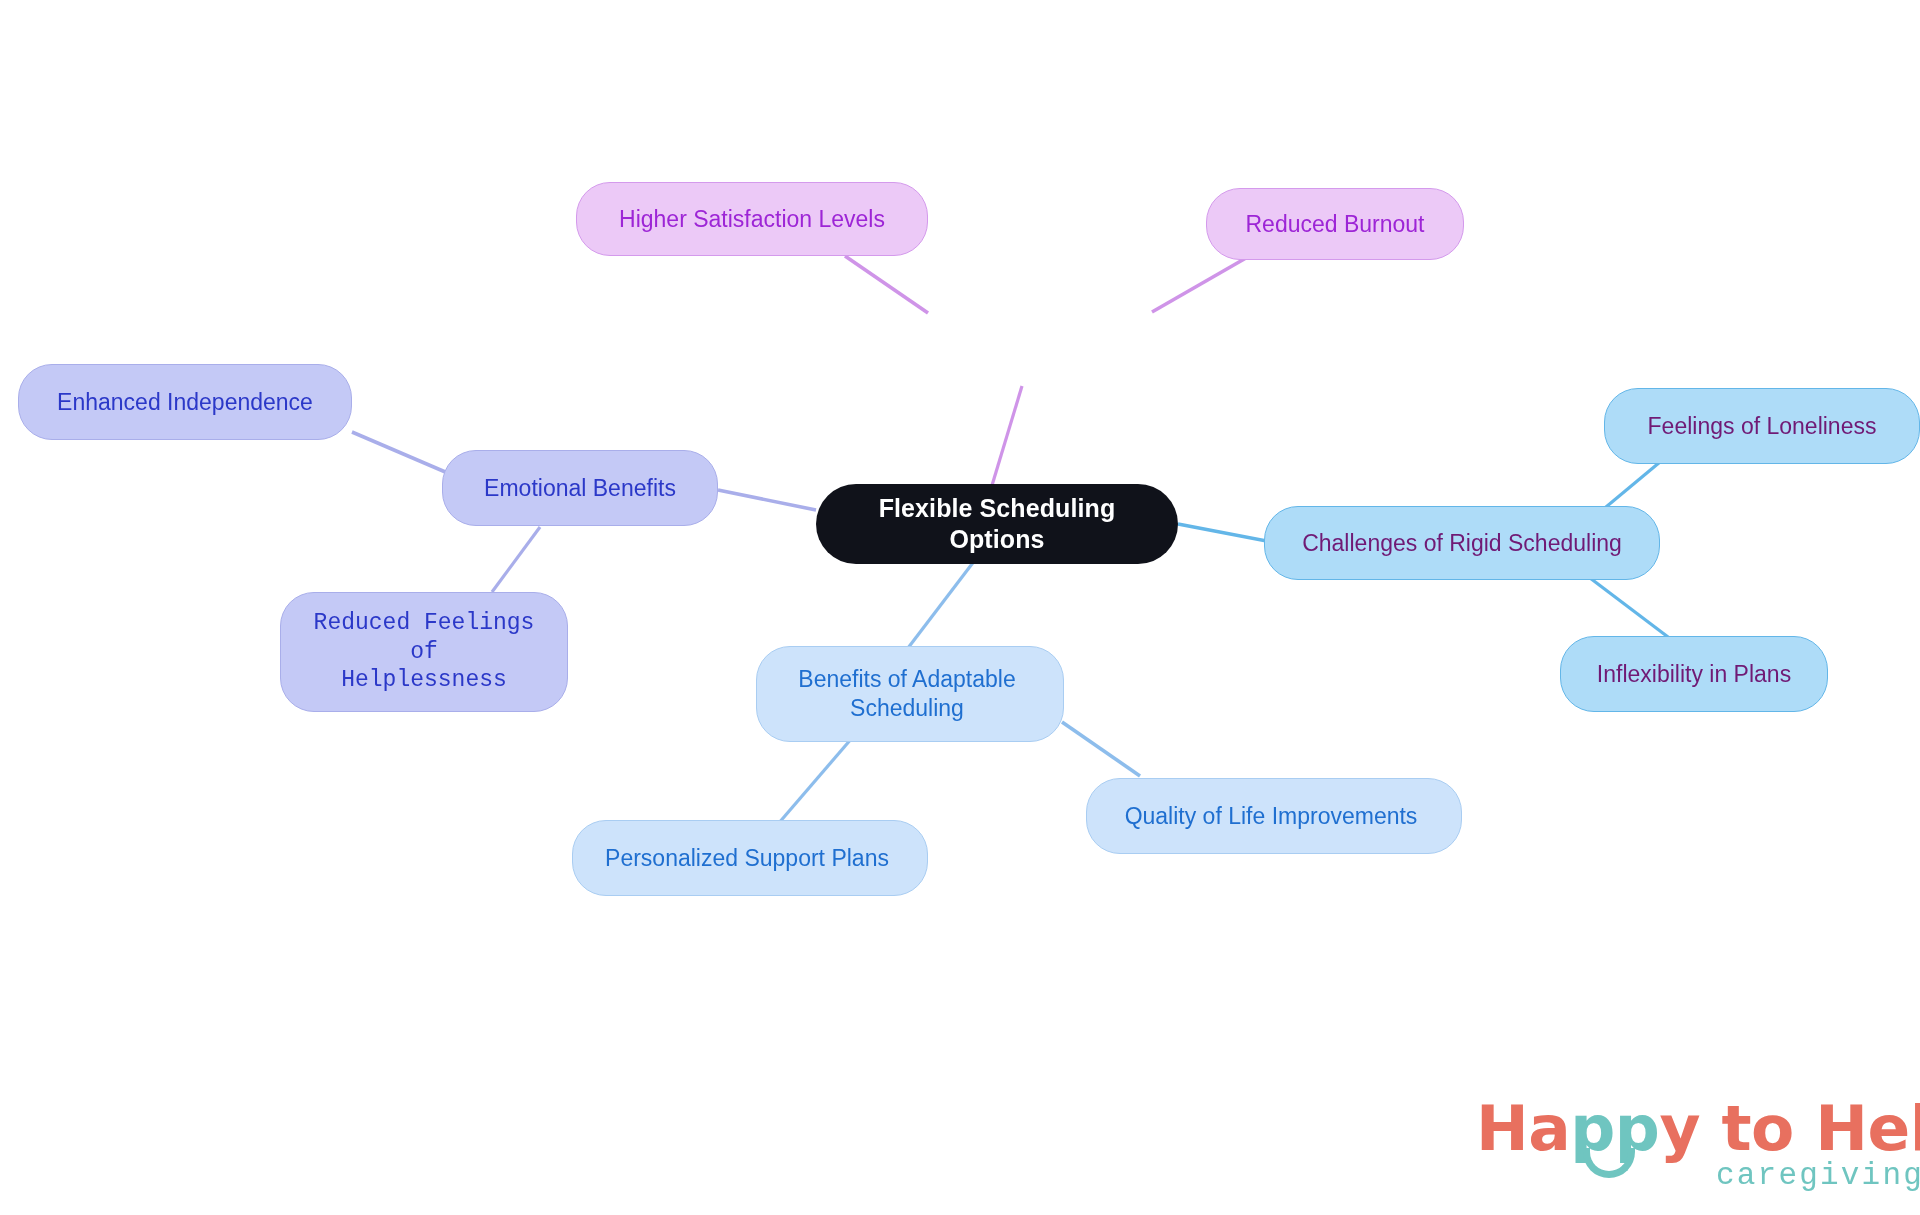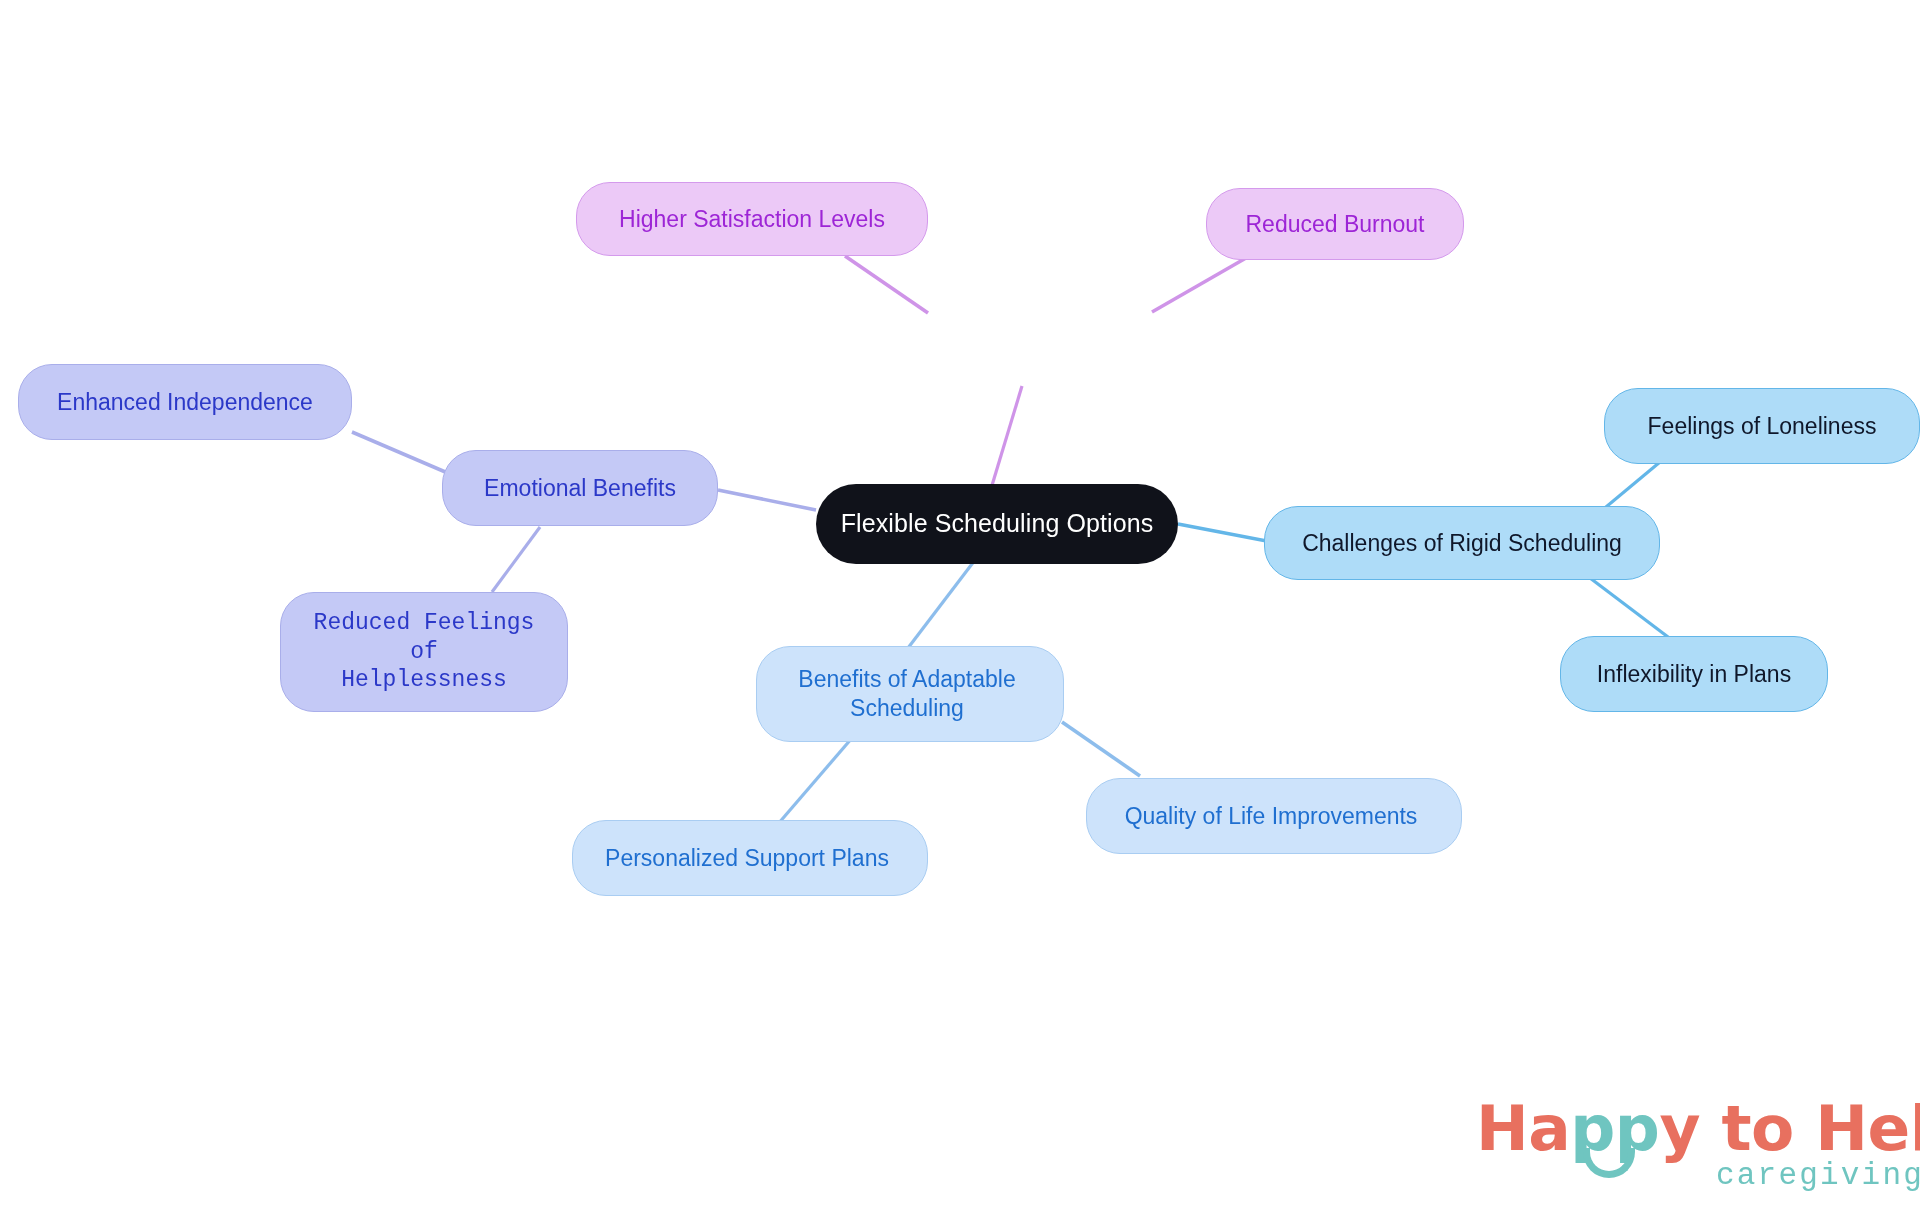--- a/index.html
+++ b/index.html
@@ -41,40 +41,41 @@
     padding: 0 18px;
   }
 
   .node-root {
     border-radius: 40px;
     border-width: 0;
     background: #10121a;
     color: #ffffff;
     font-size: 25px;
     letter-spacing: 0.1px;
+    font-weight: bold;
   }
 
   .node-violet {
     background: #ecc9f7;
     border-color: #d49aec;
     color: #9d25d6;
     font-size: 23px;
   }
 
   .node-periwinkle {
     background: #c4c9f6;
     border-color: #a9aeea;
     color: #2b38c8;
     font-size: 23px;
   }
 
   .node-skyblue {
     background: #aedcf8;
     border-color: #63b6e8;
-    color: #0f172a;
+    color: #701a75;
     font-size: 23px;
   }
 
   .node-paleblue {
     background: #cde3fb;
     border-color: #a9cdf2;
     color: #1f6fd0;
     font-size: 23px;
     padding-left: 12px;
   }

